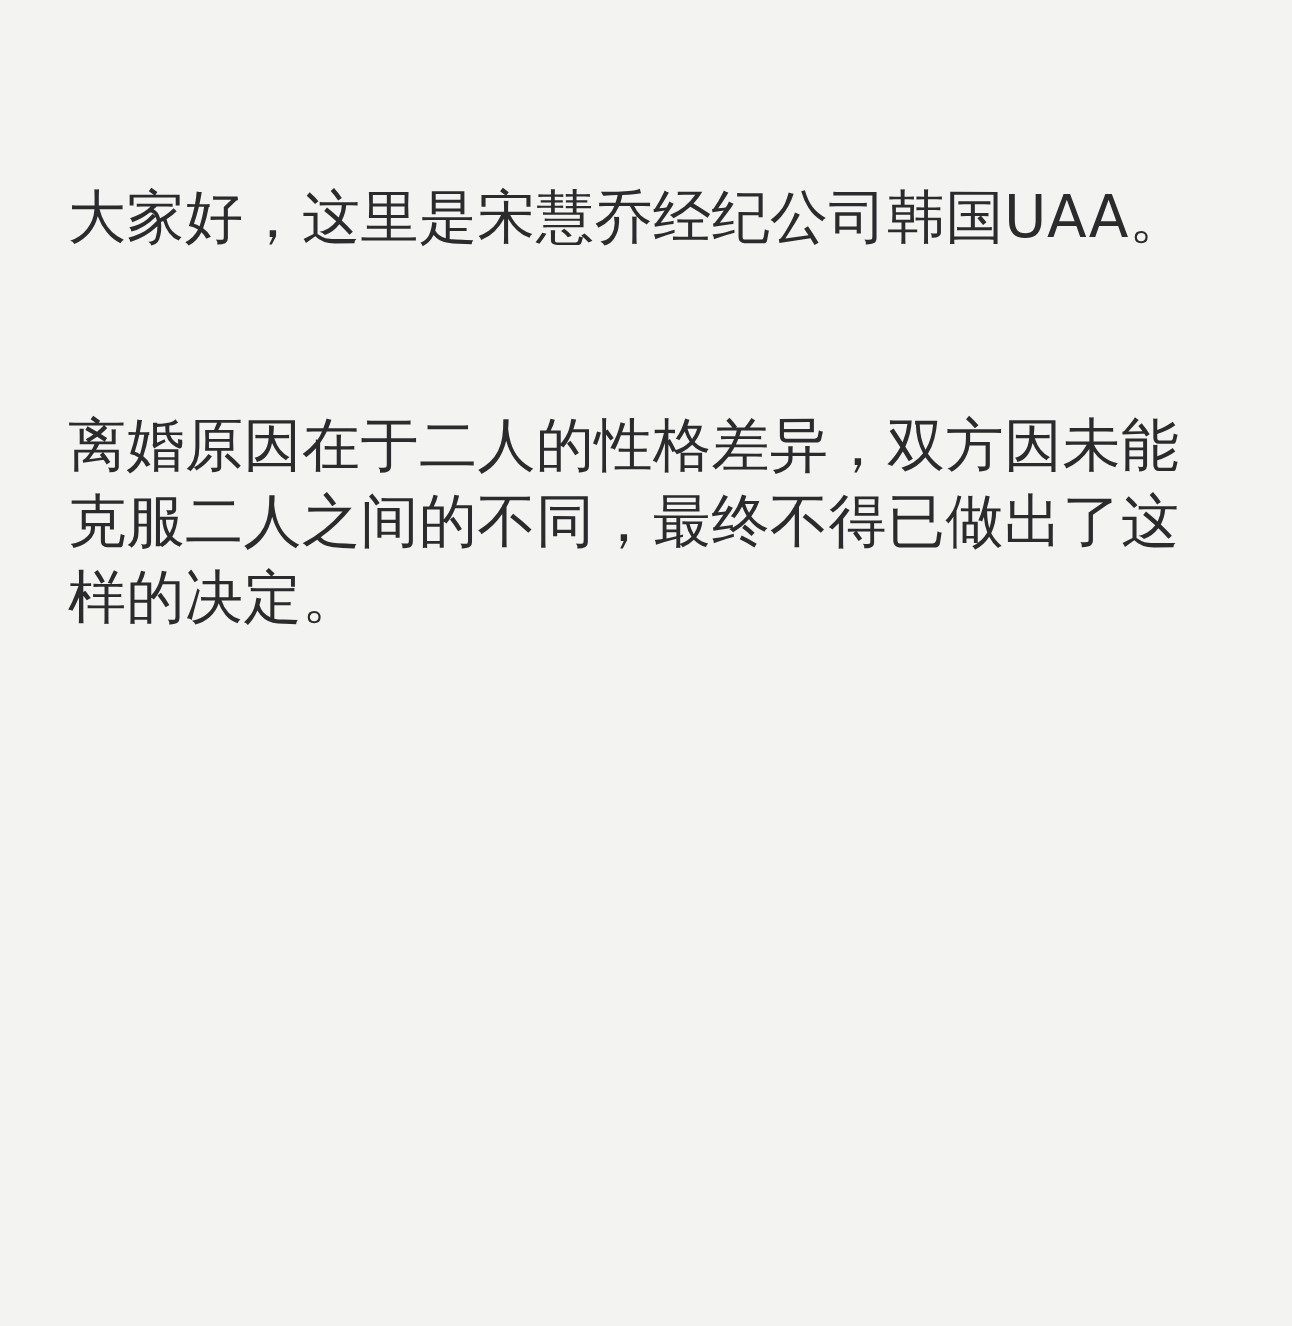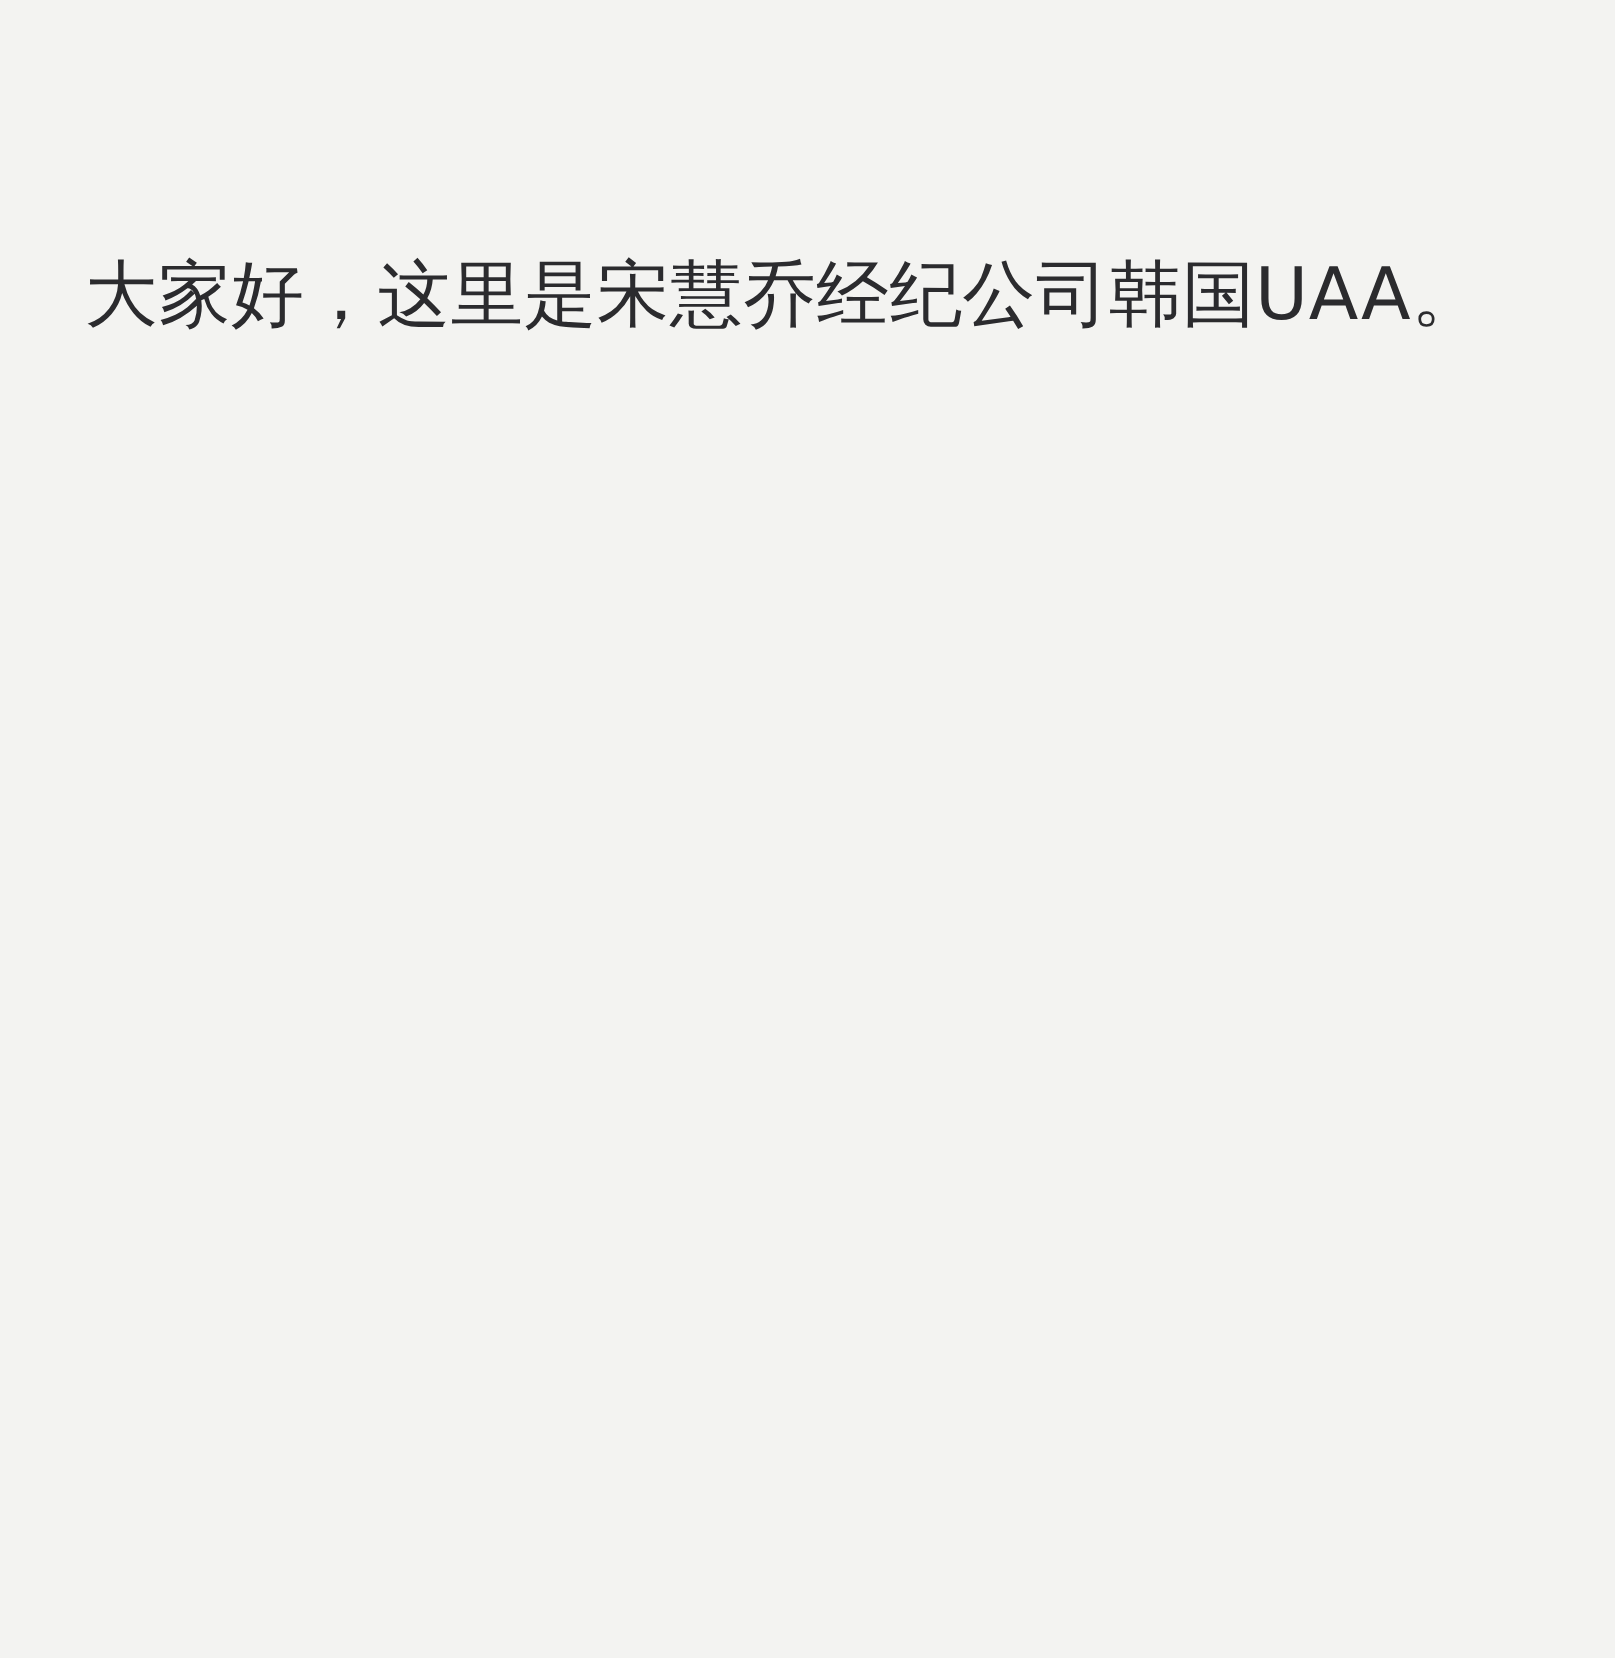--- a/index.html
+++ b/index.html
@@ -11,39 +11,40 @@
     height: 1326px;
     background: #f2f2f0;
     font-family: "DejaVu Sans", "Liberation Sans", sans-serif;
     overflow: hidden;
   }
   .statement-sheet {
     width: 1292px;
     height: 1326px;
     background: #f3f3f1;
     box-sizing: border-box;
-    padding: 46px 60px 20px 68px;
+    padding: 28px 60px 20px 68px;
   }
   .statement-body {
     color: #2b2b2e;
     font-size: 58px;
     line-height: 1.31;
     letter-spacing: 0.5px;
     font-weight: 400;
     white-space: pre-wrap;
     word-break: break-word;
   }
   .para {
     margin: 0 0 0 0;
   }
 </style>
 </head>
 <body>
 
 <div class="statement-sheet">
   <div class="statement-body">
     <p class="para">大家好，这里是宋慧乔经纪公司韩国UAA。</p>
+    <p class="para">离婚原因在于二人的性格差异，双方因未能克服二人之间的不同，最终不得已做出了这样的决定。</p>
     
     
     
     
   </div>
 </div>
 
 </body></html>

